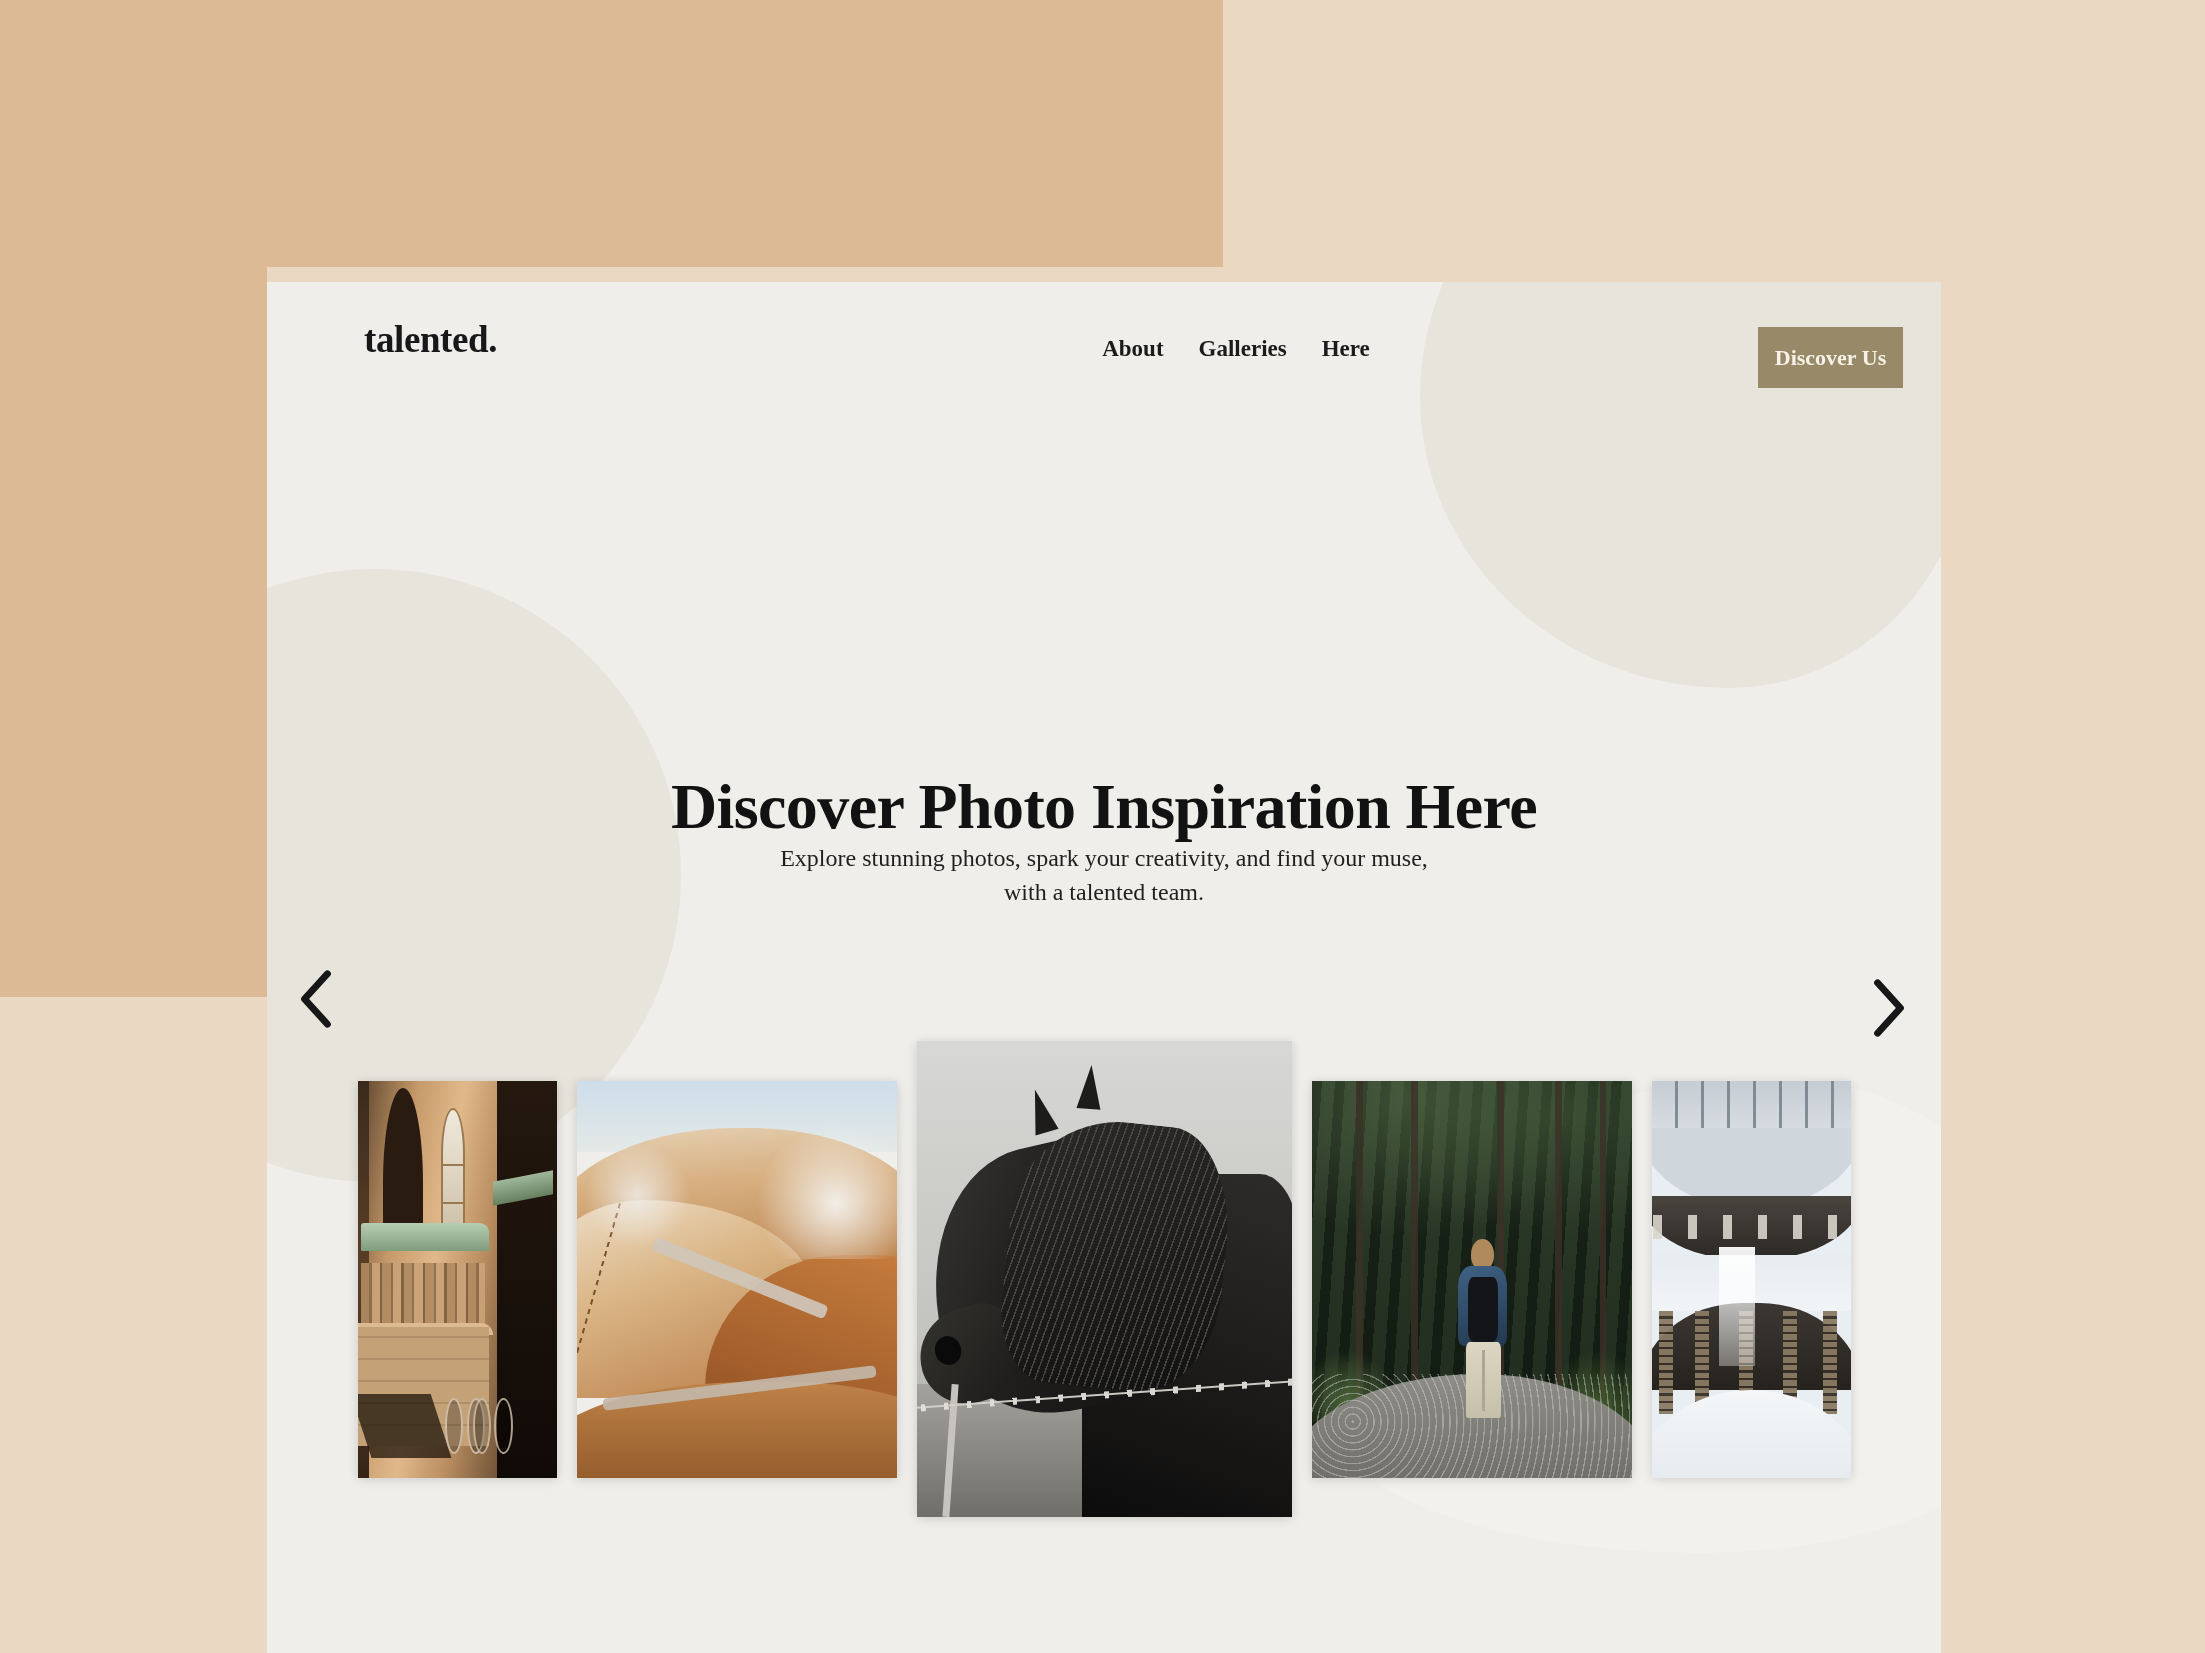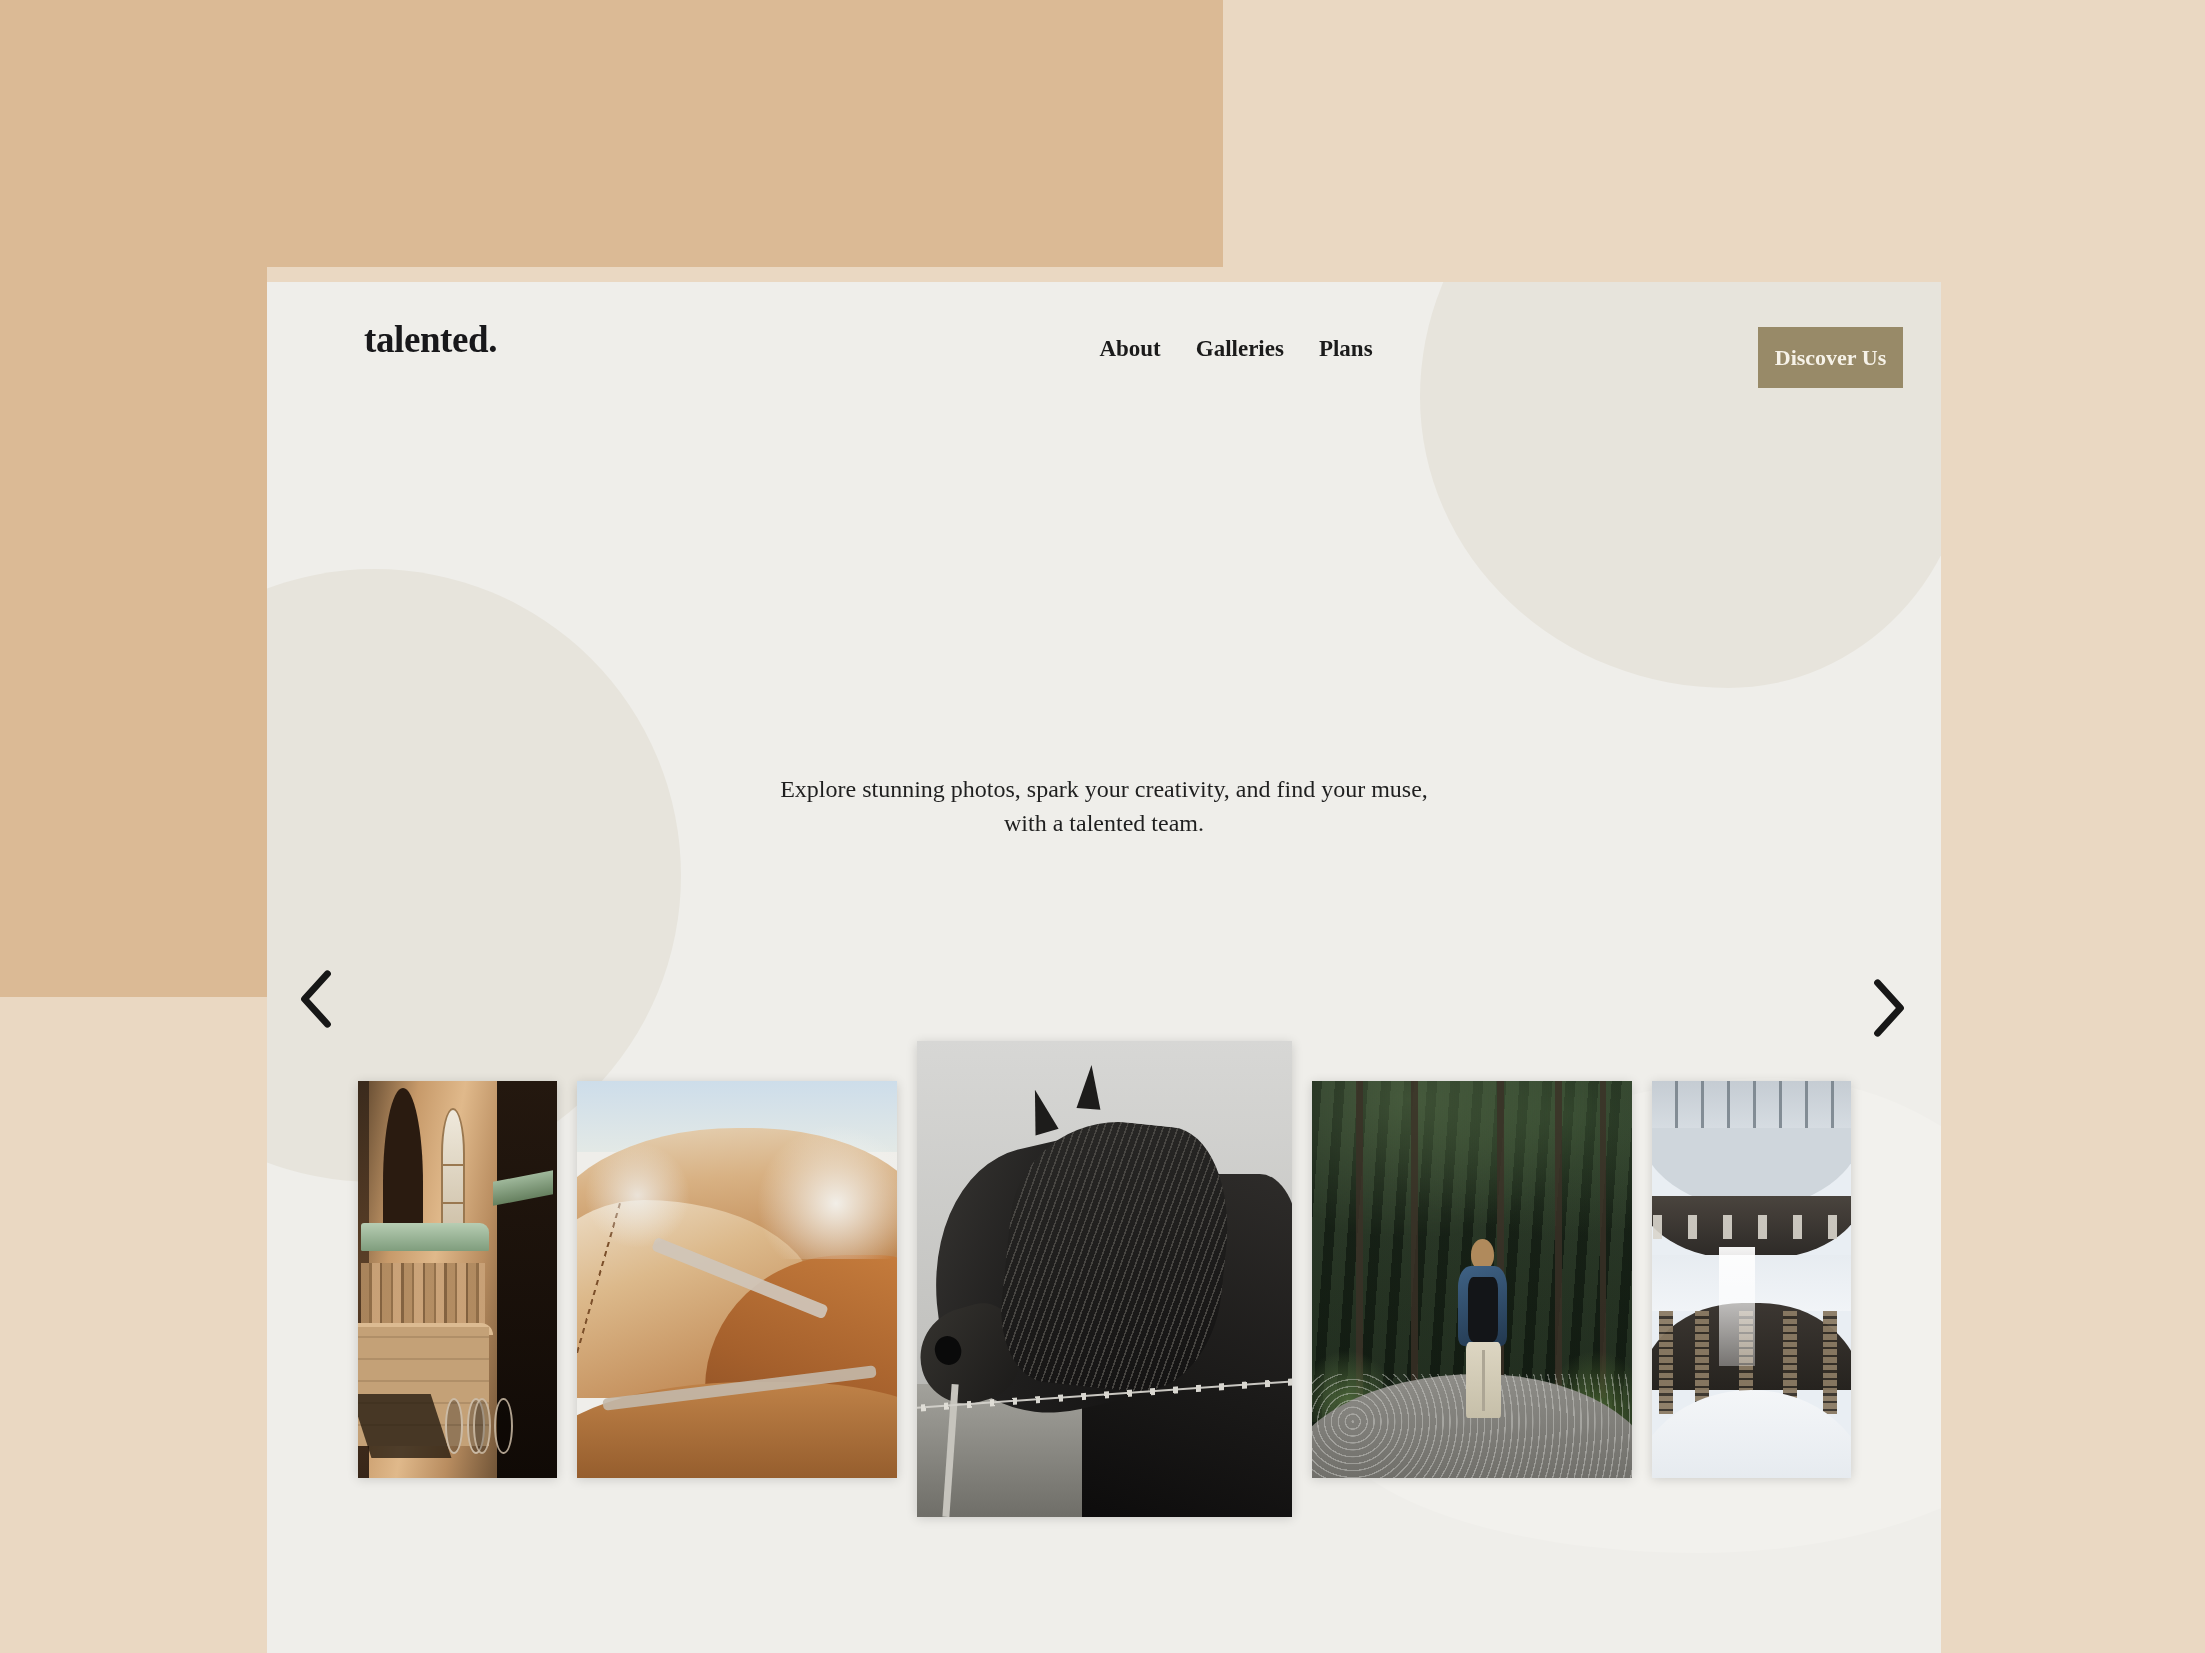--- a/index.html
+++ b/index.html
@@ -269,27 +269,28 @@
   <div class="blob" id="blob-left"></div>
   <div class="blob" id="blob-right"></div>
   <div class="blob" id="blob-bottom"></div>
 
   <div id="header">
     <div id="logo">talented.</div>
 
     <nav id="nav">
       <a class="nav-link" href="#">About</a>
       <a class="nav-link" href="#">Galleries</a>
-      <a class="nav-link" href="#">Plans</a>
+      <a class="nav-link" href="#">Here</a>
     </nav>
 
     <button id="contact-btn">Discover Us</button>
   </div>
 
   <div id="hero">
+    <h1 id="headline">Discover Photo Inspiration Here</h1>
     <p id="subtitle">
       <span>Explore stunning photos, spark your creativity, and find your muse,</span><br>
       <span>with a talented team.</span>
     </p>
   </div>
 
   <div id="carousel">
 
     <div class="slide s-small">
       <div class="scene">

